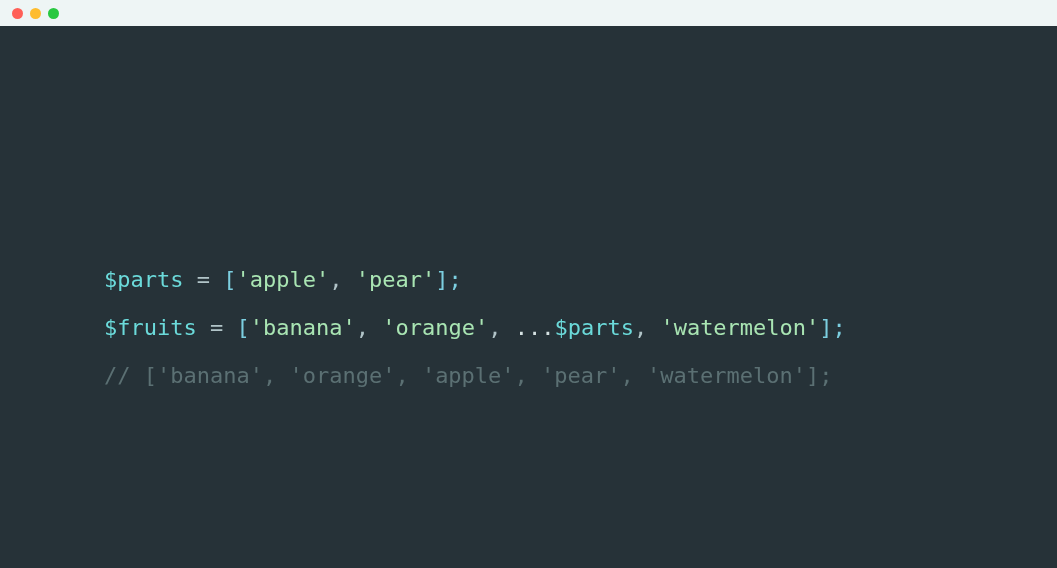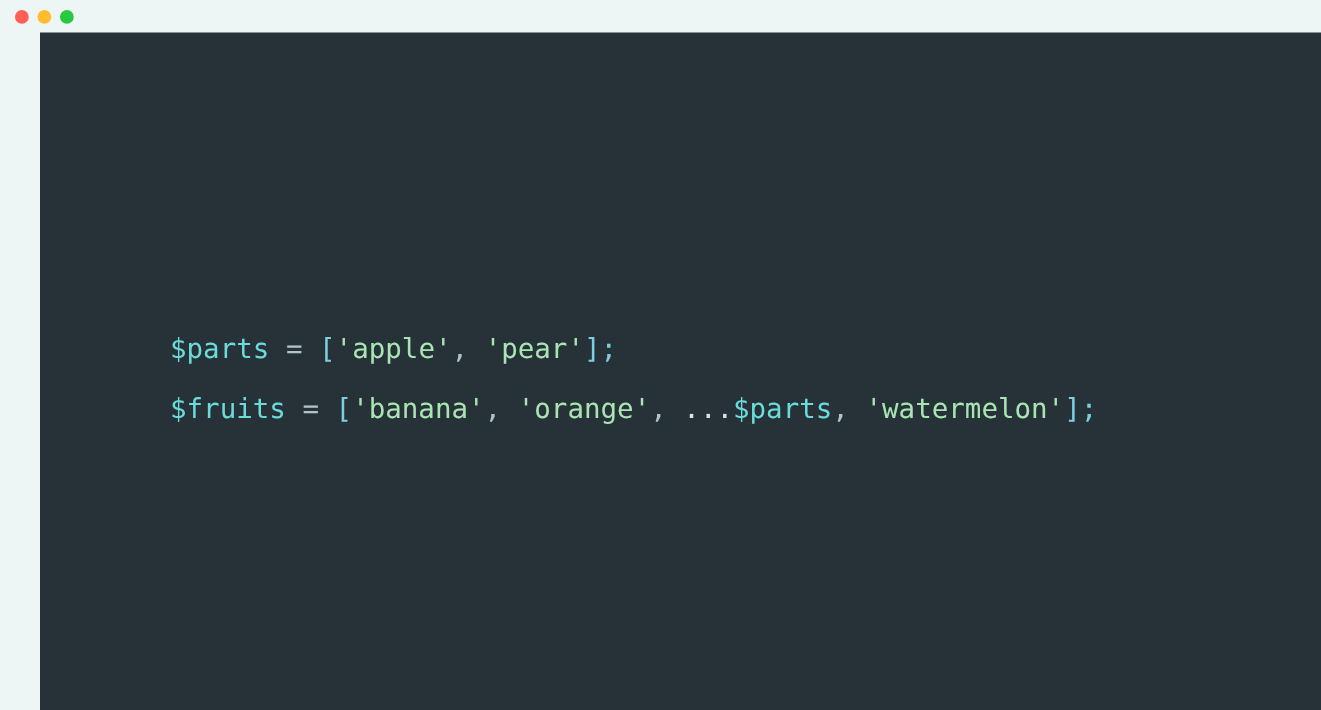--- a/index.html
+++ b/index.html
@@ -33,21 +33,20 @@
       height: 11px;
       border-radius: 50%;
     }
     .tl-close { background: #ff5f57; }
     .tl-min   { background: #febc2e; }
     .tl-max   { background: #28c840; }
     .editor {
       flex: 1;
       background: #263238;
       padding: 230px 0 0 104px;
-      margin-left: 32px;
     }
     .line {
       font-size: 22px;
       line-height: 48px;
       white-space: pre;
       color: #d6e2e3;
     }
     .tok-var    { color: #6bdada; }
     .tok-op     { color: #b1c4c8; }
     .tok-punc   { color: #7ccfe0; }
@@ -60,14 +59,15 @@
 
 <div class="window">
   <div class="titlebar">
     <div class="traffic-light tl-close"></div>
     <div class="traffic-light tl-min"></div>
     <div class="traffic-light tl-max"></div>
   </div>
   <div class="editor">
     <div class="line"><span class="tok-var">$parts</span><span class="tok-op"> = </span><span class="tok-punc">[</span><span class="tok-str">'apple'</span><span class="tok-op">, </span><span class="tok-str">'pear'</span><span class="tok-punc">];</span></div>
     <div class="line"><span class="tok-var">$fruits</span><span class="tok-op"> = </span><span class="tok-punc">[</span><span class="tok-str">'banana'</span><span class="tok-op">, </span><span class="tok-str">'orange'</span><span class="tok-op">, </span><span class="tok-spread">...</span><span class="tok-var">$parts</span><span class="tok-op">, </span><span class="tok-str">'watermelon'</span><span class="tok-punc">];</span></div>
+    <div class="line"><span class="tok-comment">// ['banana', 'orange', 'apple', 'pear', 'watermelon'];</span></div>
   </div>
 </div>
 
 </body></html>

